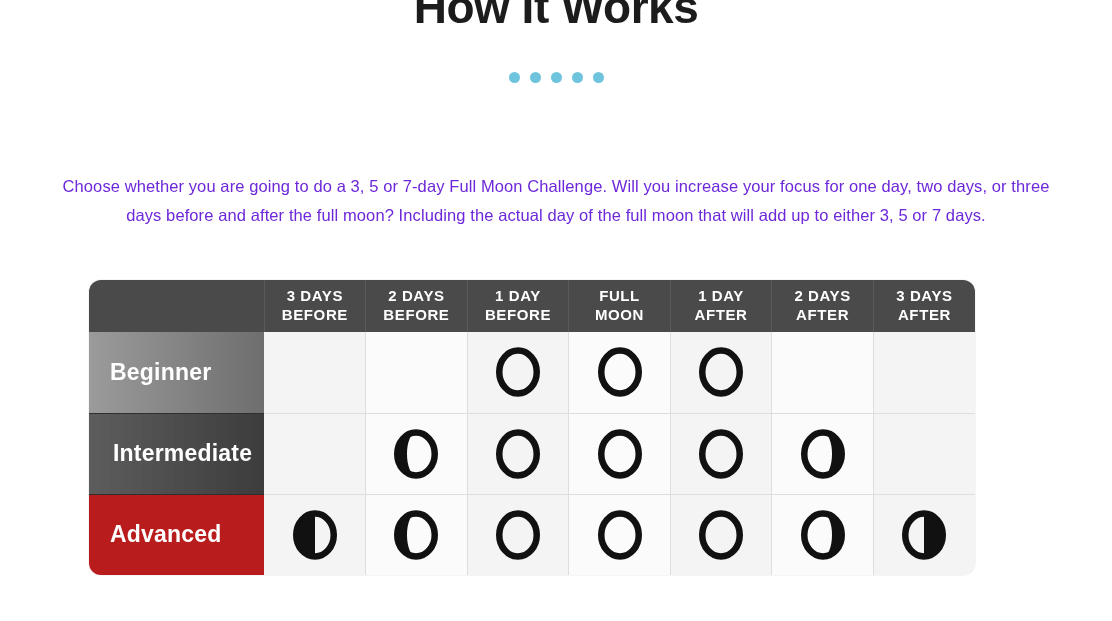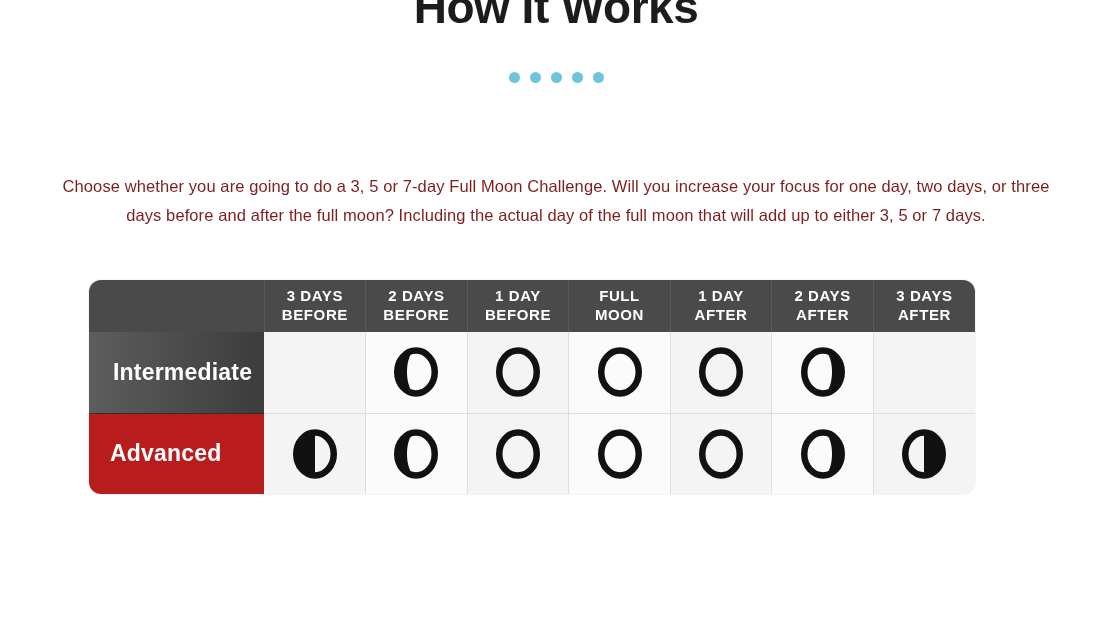--- a/index.html
+++ b/index.html
@@ -65,21 +65,21 @@
   }
 
   .para {
     position: absolute;
     top: 172px;
     left: 60px;
     width: 992px;
     text-align: center;
     font-size: 16.5px;
     line-height: 1.78;
-    color: #7f1d1d;
+    color: #6d28d9;
     letter-spacing: 0.1px;
   }
 
   
   .table-wrap {
     position: absolute;
     top: 280px;
     left: 89px;
     width: 886px;
     border-radius: 12px;
@@ -180,20 +180,36 @@
         <th>3 DAYS<br>BEFORE</th>
             <th>2 DAYS<br>BEFORE</th>
             <th>1 DAY<br>BEFORE</th>
             <th>FULL<br>MOON</th>
             <th>1 DAY<br>AFTER</th>
             <th>2 DAYS<br>AFTER</th>
             <th>3 DAYS<br>AFTER</th>
           </tr>
       </thead>
       <tbody id="table-body">
+          <tr class="level-1">
+            <th class="rowhead">Beginner</th>
+            <td></td>
+            <td class="alt"></td>
+            <td><span><svg width="56" height="56" viewBox="0 0 56 56" class="moonicon">
+                  <ellipse cx="28" cy="28" rx="18.75" ry="21.5" fill="none" stroke="#111" stroke-width="6.5"></ellipse>
+                </svg></span></td>
+            <td class="alt"><span><svg width="56" height="56" viewBox="0 0 56 56" class="moonicon">
+                  <ellipse cx="28" cy="28" rx="18.75" ry="21.5" fill="none" stroke="#111" stroke-width="6.5"></ellipse>
+                </svg></span></td>
+            <td><span><svg width="56" height="56" viewBox="0 0 56 56" class="moonicon">
+                  <ellipse cx="28" cy="28" rx="18.75" ry="21.5" fill="none" stroke="#111" stroke-width="6.5"></ellipse>
+                </svg></span></td>
+            <td class="alt"></td>
+            <td></td>
+          </tr>
           <tr class="level-2">
             <th class="rowhead">Intermediate</th>
             <td></td>
             <td class="alt"><span><svg width="56" height="56" viewBox="0 0 56 56" class="moonicon">
                   <ellipse cx="28" cy="28" rx="18.75" ry="21.5" fill="none" stroke="#111" stroke-width="6.5"></ellipse>
                   <path d="M 28 6.5 A 18.75 21.5 0 0 0 28 49.5 A 9 21.5 0 0 1 28 6.5 Z" fill="#111"></path>
                 </svg></span></td>
             <td><span><svg width="56" height="56" viewBox="0 0 56 56" class="moonicon">
                   <ellipse cx="28" cy="28" rx="18.75" ry="21.5" fill="none" stroke="#111" stroke-width="6.5"></ellipse>
                 </svg></span></td>

